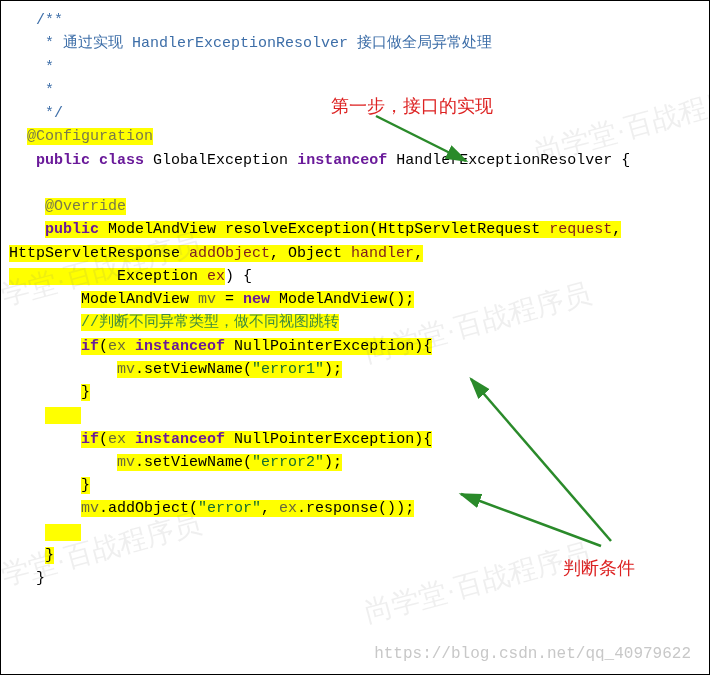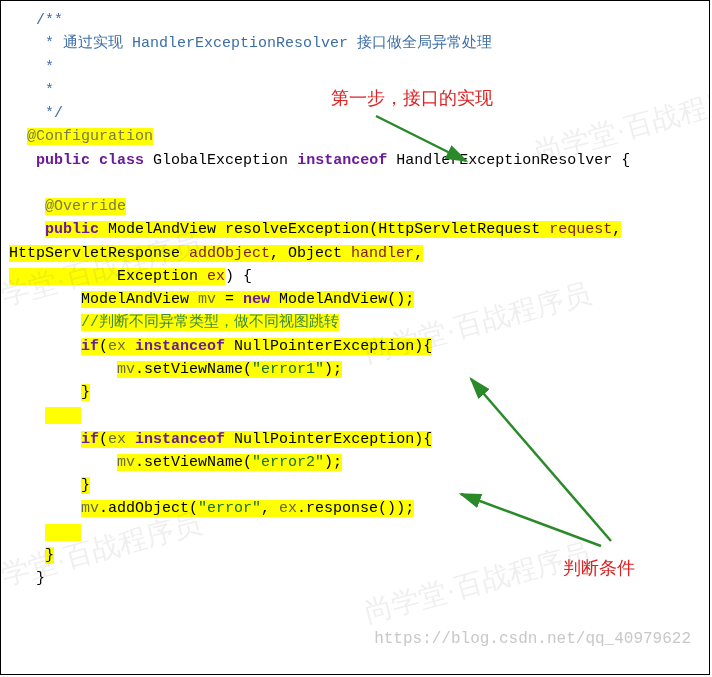--- a/index.html
+++ b/index.html
@@ -40,21 +40,21 @@
     font-size: 28px;
     color: rgba(120,120,120,0.12);
     transform: rotate(-15deg);
     font-family: "Microsoft YaHei", sans-serif;
     pointer-events: none;
     white-space: nowrap;
   }
   .footer-wm {
     position: absolute;
     right: 18px;
-    bottom: 22px;
+    bottom: 7px;
     color: #c8c8c8;
     font-size: 16px;
     font-family: "Courier New", monospace;
   }
   svg.arrow { position: absolute; pointer-events: none; }
 </style>
 </head>
 <body>
 
 <div class="container">
@@ -97,21 +97,21 @@
 
   <div class="line">        <span class="hl"><span class="var">mv</span><span>.addObject(</span><span class="str">"error"</span><span>, </span><span class="var">ex</span><span>.response());</span></span></div>
 
   <div class="line">    <span class="hl">    </span></div>
 
 
   <div class="line">    <span class="hl"><span>}</span></span></div>
 
   <div class="line">   <span>}</span></div>
 
-  <div class="abs anno" style="left:330px; top:84px;">第一步，接口的实现</div>
+  <div class="abs anno" style="left:330px; top:92px;">第一步，接口的实现</div>
   <div class="abs anno" style="left:562px; top:554px;">判断条件</div>
 
   <svg class="arrow" style="left:370px; top:110px; width:110px; height:60px;">
     <defs>
         <marker id="ah1" markerWidth="10" markerHeight="10" refX="8" refY="3" orient="auto">
           <path d="M0,0 L9,3 L0,6 Z" fill="#2a8a2a"></path>
         </marker>
       </defs>
     <line x1="5" y1="5" x2="95" y2="50" stroke="#2a8a2a" stroke-width="2.5" marker-end="url(#ah1)"></line>
   </svg>

